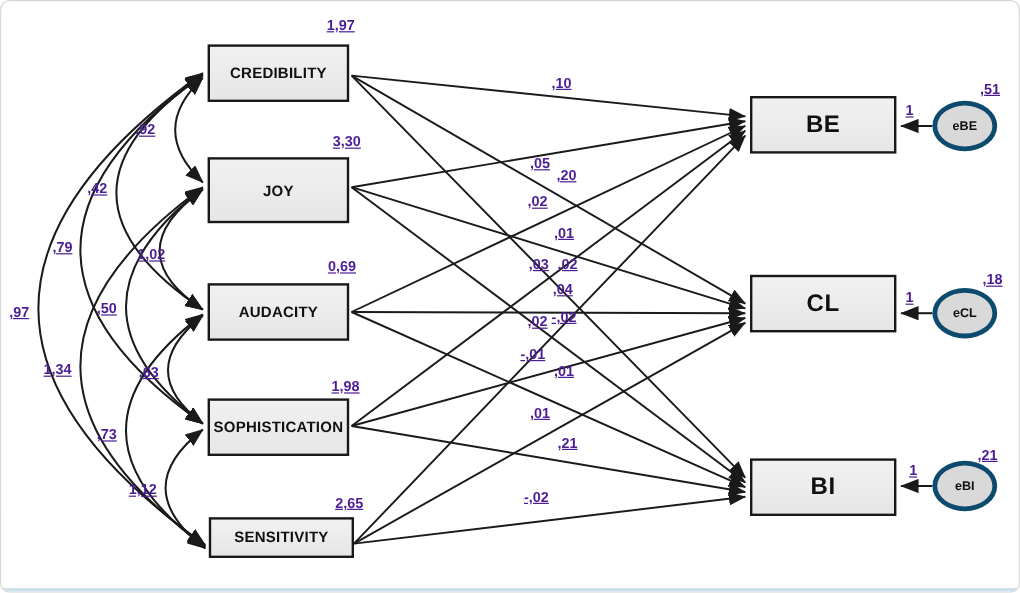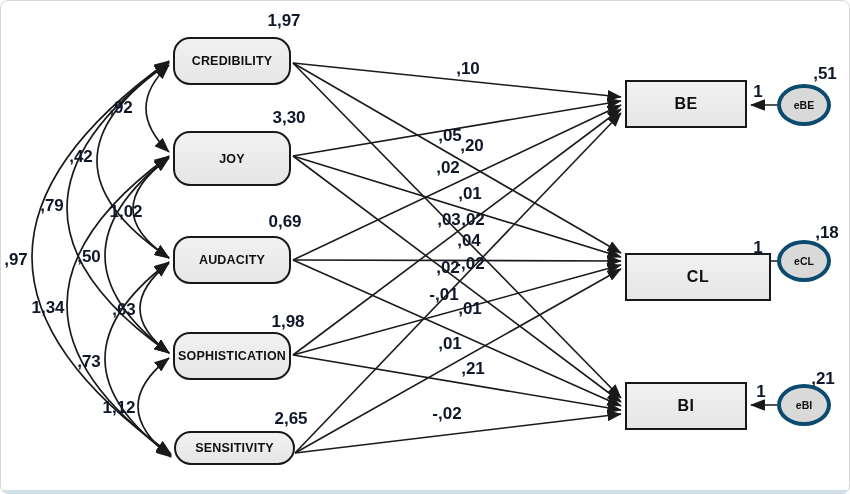--- a/index.html
+++ b/index.html
@@ -9,31 +9,31 @@
   }
   #bottom-accent{
     position:absolute;left:0;right:0;bottom:0;height:3px;background:#cfe0ed;
   }
   svg.wires{position:absolute;left:0;top:0;width:100%;height:100%;}
   .fbox,.obox{
     position:absolute;display:flex;align-items:center;justify-content:center;
     background:linear-gradient(#f1f1f1,#e6e6e6);border:2px solid #181818;
     color:#101010;box-sizing:border-box;
   }
-  .fbox{font-size:12.5px;font-weight:600;letter-spacing:.2px;border-radius:17px;}
-  .obox{font-size:16px;font-weight:700;letter-spacing:.5px;}
+  .fbox{font-size:12.5px;font-weight:600;letter-spacing:.2px;}
+  .obox{font-size:20px;font-weight:700;letter-spacing:.5px;}
   .ellipse{
     position:absolute;width:54px;height:42px;border-radius:50%;
     background:#d9d9d9;border:4px solid #0c4a6e;box-sizing:border-box;
     display:flex;align-items:center;justify-content:center;
     font-size:10.5px;font-weight:600;color:#101010;
   }
   .num{
     position:absolute;transform:translate(-50%,-50%);
-    color:#0f172a;font-size:17px;font-weight:700;white-space:nowrap;
+    color:#4c1d95;font-size:12px;font-weight:700;white-space:nowrap;text-decoration:underline;
   }
 </style>
 </head>
 <body>
 
 <div id="figure">
 
   <svg class="wires" viewBox="0 0 848 492">
     <defs>
       <marker id="ah" markerWidth="9" markerHeight="7" refX="8.5" refY="3.5" orient="auto">
@@ -94,21 +94,21 @@
   <div class="fbox" style="left:172px;top:331px;width:118px;height:48px">
       <span>SOPHISTICATION</span>
     </div>
   <div class="fbox" style="left:173px;top:430px;width:121px;height:34px">
       <span>SENSITIVITY</span>
     </div>
 
   <div class="obox" style="left:624px;top:79px;width:122px;height:48px">
       <span>BE</span>
     </div>
-  <div class="obox" style="left:624px;top:252px;width:146px;height:48px">
+  <div class="obox" style="left:624px;top:228px;width:122px;height:48px">
       <span>CL</span>
     </div>
   <div class="obox" style="left:624px;top:381px;width:122px;height:48px">
       <span>BI</span>
     </div>
 
   <div class="ellipse" style="left:776px;top:83px">
       <span>eBE</span>
     </div>
   <div class="ellipse" style="left:776px;top:383px">

